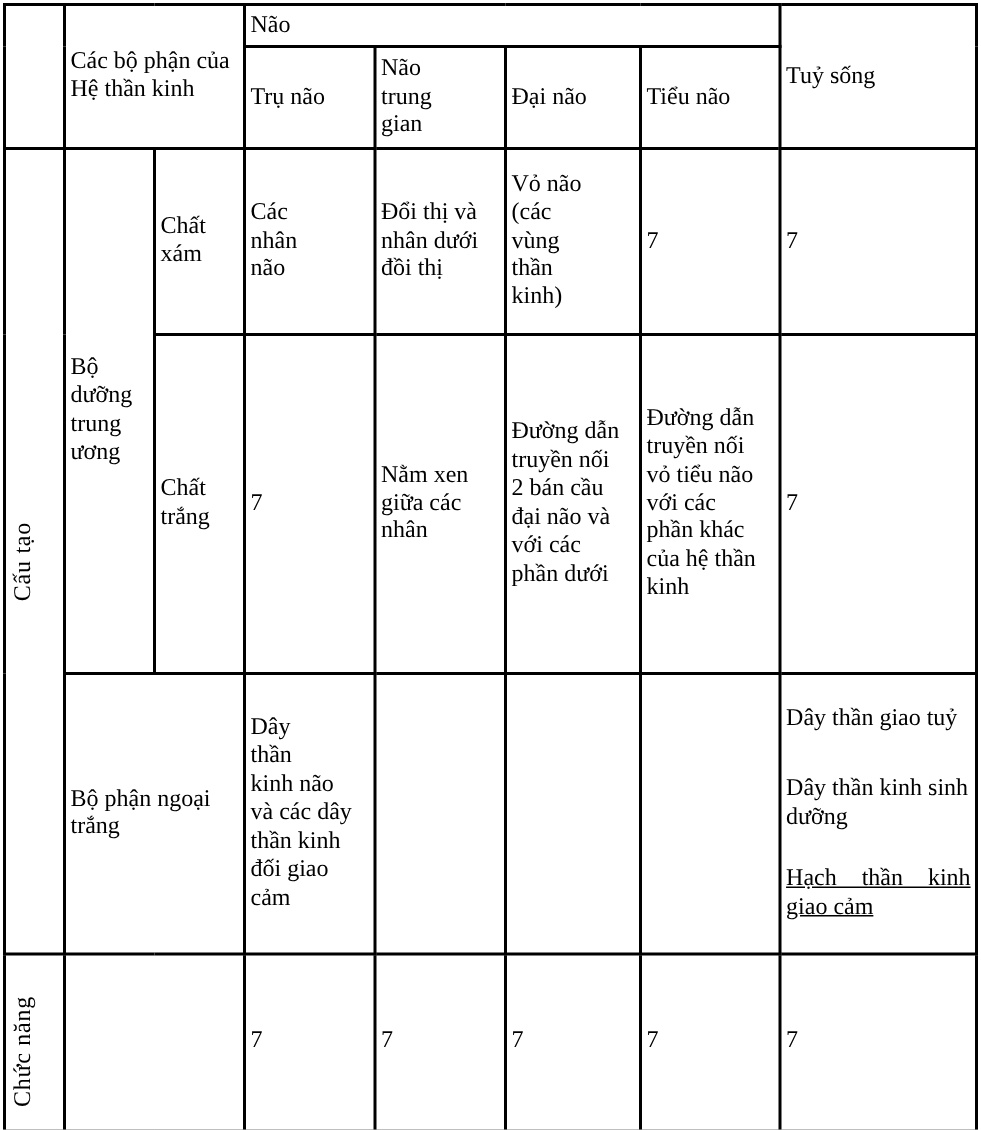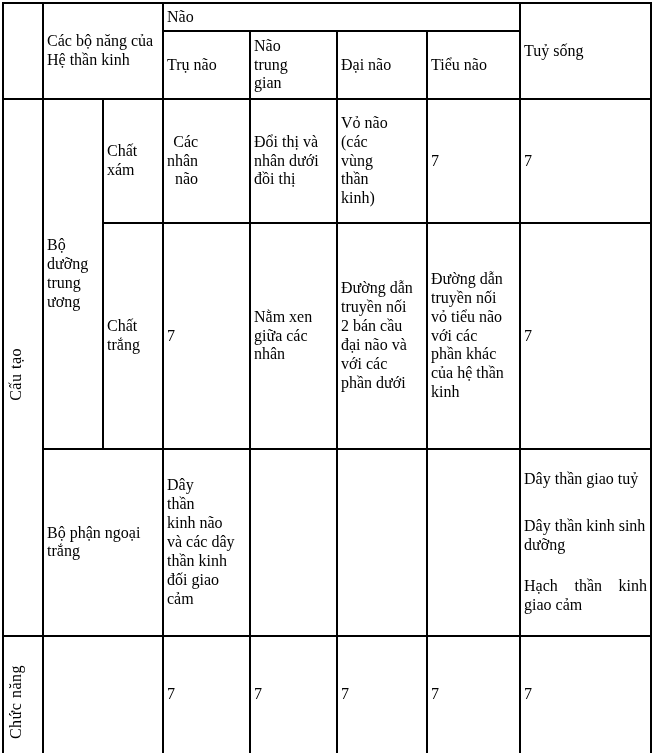--- a/index.html
+++ b/index.html
@@ -24,33 +24,33 @@
     vertical-align: middle;
     text-align: left;
     overflow: hidden;
     white-space: pre-line;
     margin-top: 44px;
   }
   td.center   { text-align: center; }
   td.top      { vertical-align: top; }
   td.thickbot { border-bottom-width: 3px; }
   td.just p   { text-align: justify; }
-  .narrow     { display: inline-block; max-width: 56px; text-align: right; }
+  .narrow     { display: inline-block; max-width: 56px; text-align: left; }
   .vwrap      { text-align: center; }
   .vert {
     display: inline-block;
     writing-mode: vertical-rl;
     transform: rotate(180deg);
     white-space: nowrap;
     letter-spacing: 0.5px;
   }
   td.just { padding-top: 13px; }
   td.just p { margin: 0; }
   td.just p + p { margin-top: 9px; }
-  td.just p.p3 { margin-top: 4px; }
+  td.just p.p3 { margin-top: 4px; text-decoration: underline; }
   tr.r-hd1 { height: 28px; }
   tr.r-hd2 { height: 68px; }
   tr.r-gray { height: 124px; }
   tr.r-white { height: 226px; }
   tr.r-periph { height: 184px; }
   tr.r-func { height: 118px; }
 </style>
 </head>
 <body>
 
@@ -63,21 +63,21 @@
       <col style="width:87px">
         <col style="width:87px">
         <col style="width:90px">
       <col style="width:93px">
         <col style="width:131px">
     </colgroup>
 
     <tbody>
         <tr class="r-hd1">
       <td rowspan="2" class="center thickbot"></td>
-      <td rowspan="2" colspan="2" class="center thickbot">Các bộ năng của Hệ thần kinh</td>
+      <td rowspan="2" colspan="2" class="center thickbot">Các bộ phận của Hệ thần kinh</td>
       <td colspan="4" class="center">Não</td>
       <td rowspan="2" class="center thickbot">Tuỷ sống</td>
     </tr>
 
     <tr class="r-hd2">
       <td class="thickbot">Trụ não</td>
       <td class="center thickbot">Não
 trung
 gian</td>
       <td class="thickbot">Đại não</td>

